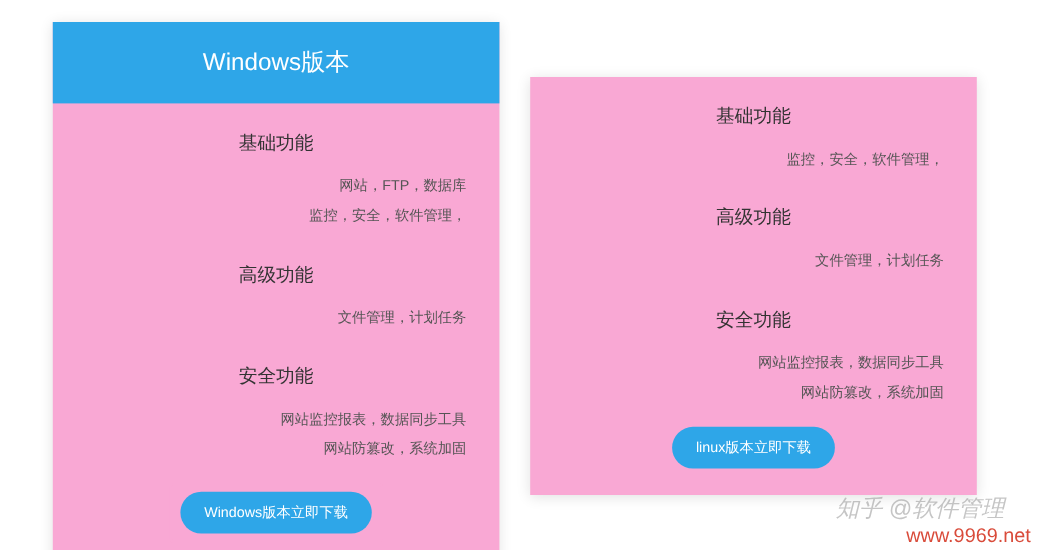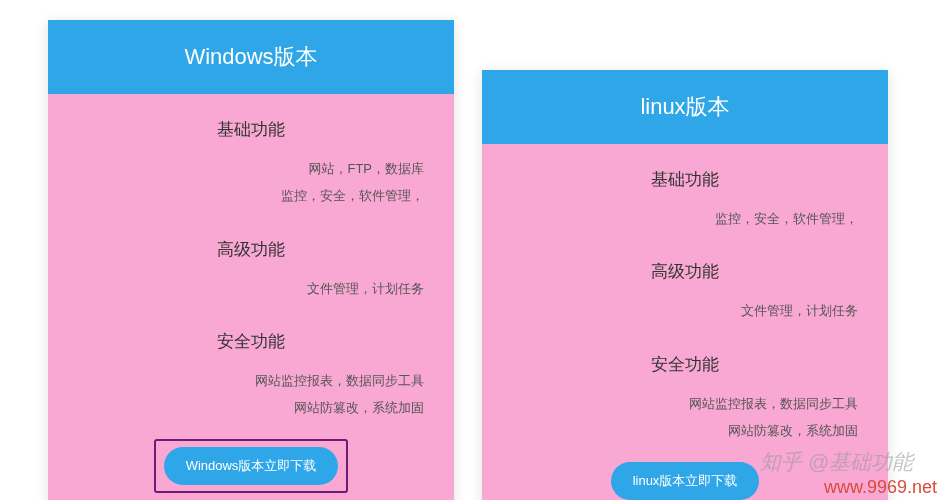--- a/index.html
+++ b/index.html
@@ -67,21 +67,21 @@
       background: #2ea6e8;
       color: #ffffff;
       border-radius: 24px;
       padding: 10px 22px;
       font-size: 13px;
       margin-top: 18px;
       cursor: pointer;
       border: none;
     }
     .highlight-box {
-      border: 2px solid #701a75;
+      border: 2px solid #f9a8d4;
       border-radius: 3px;
       display: inline-block;
       padding: 6px 8px;
       margin-top: 18px;
     }
     .watermark-zh {
       position: absolute;
       right: 36px;
       bottom: 24px;
       color: rgba(150,150,150,0.55);
@@ -119,33 +119,32 @@
       <div class="feature-line">网站监控报表，数据同步工具</div>
       <div class="feature-line">网站防篡改，系统加固</div>
 
       <div class="highlight-box">
         <button class="download-btn" style="margin-top:0">Windows版本立即下载</button>
       </div>
     </div>
   </div>
 
   <div class="card right">
-    <div class="card-header">linux版本</div>
     <div class="card-body">
 
       <div class="section-title first">基础功能</div>
       <div class="feature-line">监控，安全，软件管理，</div>
 
       <div class="section-title">高级功能</div>
       <div class="feature-line">文件管理，计划任务</div>
 
       <div class="section-title">安全功能</div>
       <div class="feature-line">网站监控报表，数据同步工具</div>
       <div class="feature-line">网站防篡改，系统加固</div>
 
       <button class="download-btn">linux版本立即下载</button>
     </div>
   </div>
 
 </div>
 
-<div class="watermark-zh">知乎 @基础功能</div>
+<div class="watermark-zh">知乎 @软件管理</div>
 <div class="watermark-url">www.9969.net</div>
 
 </body></html>

